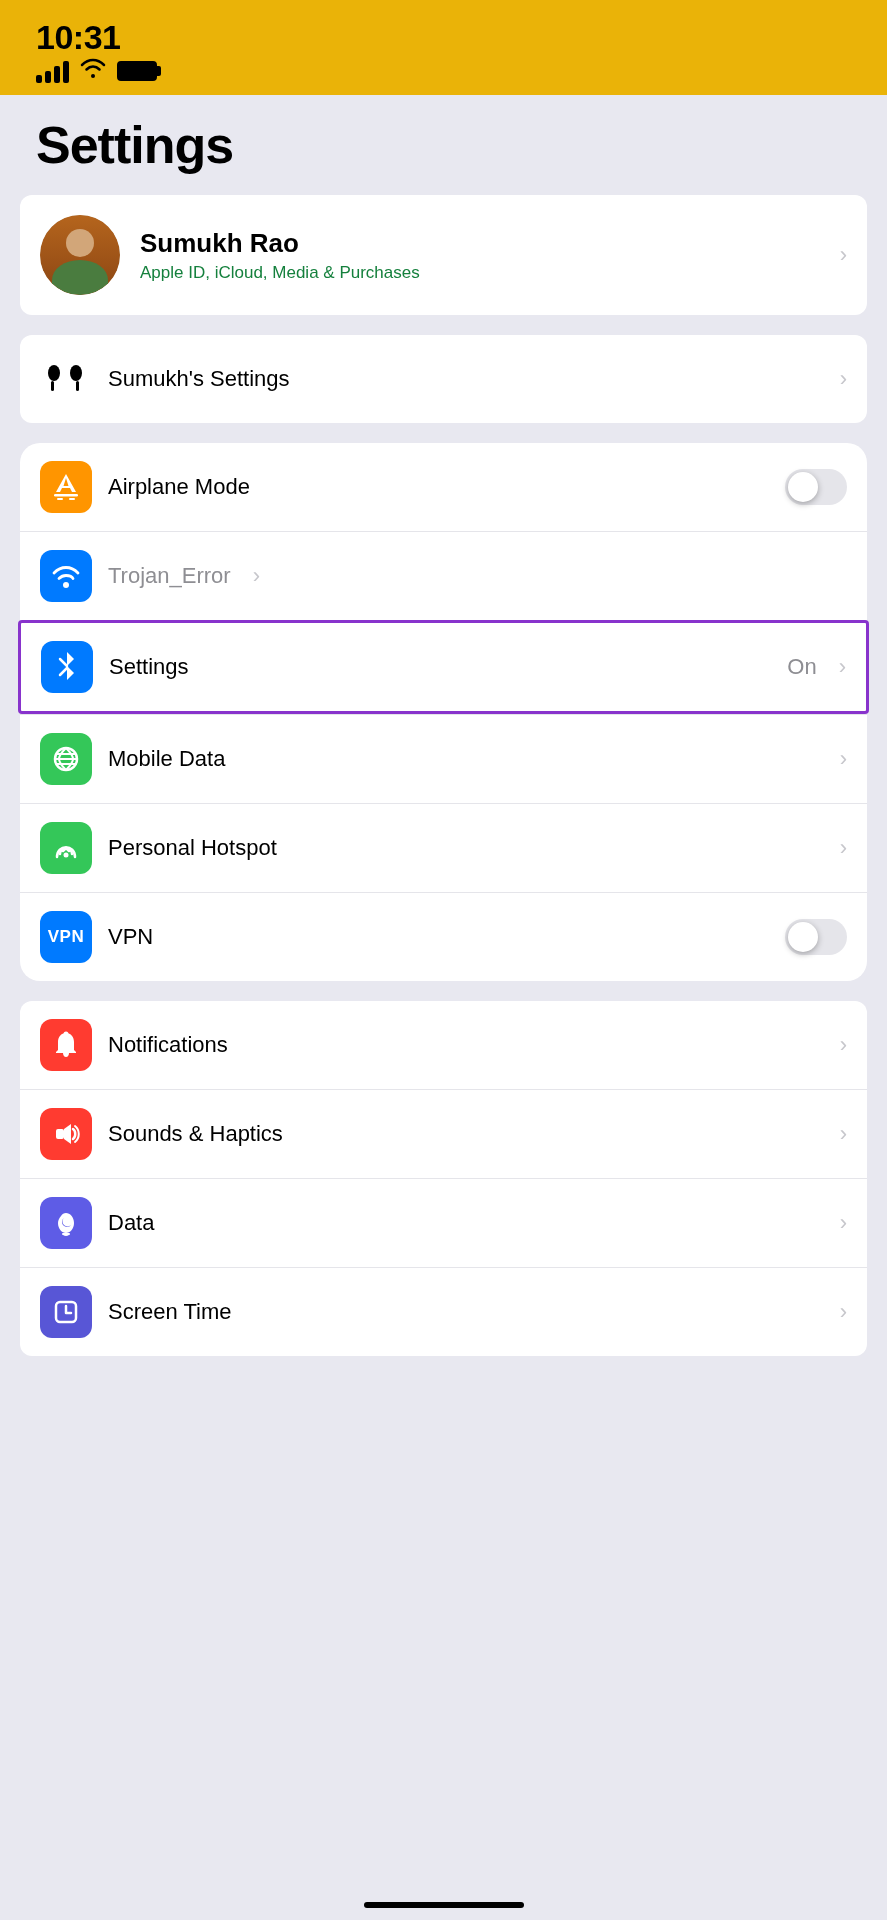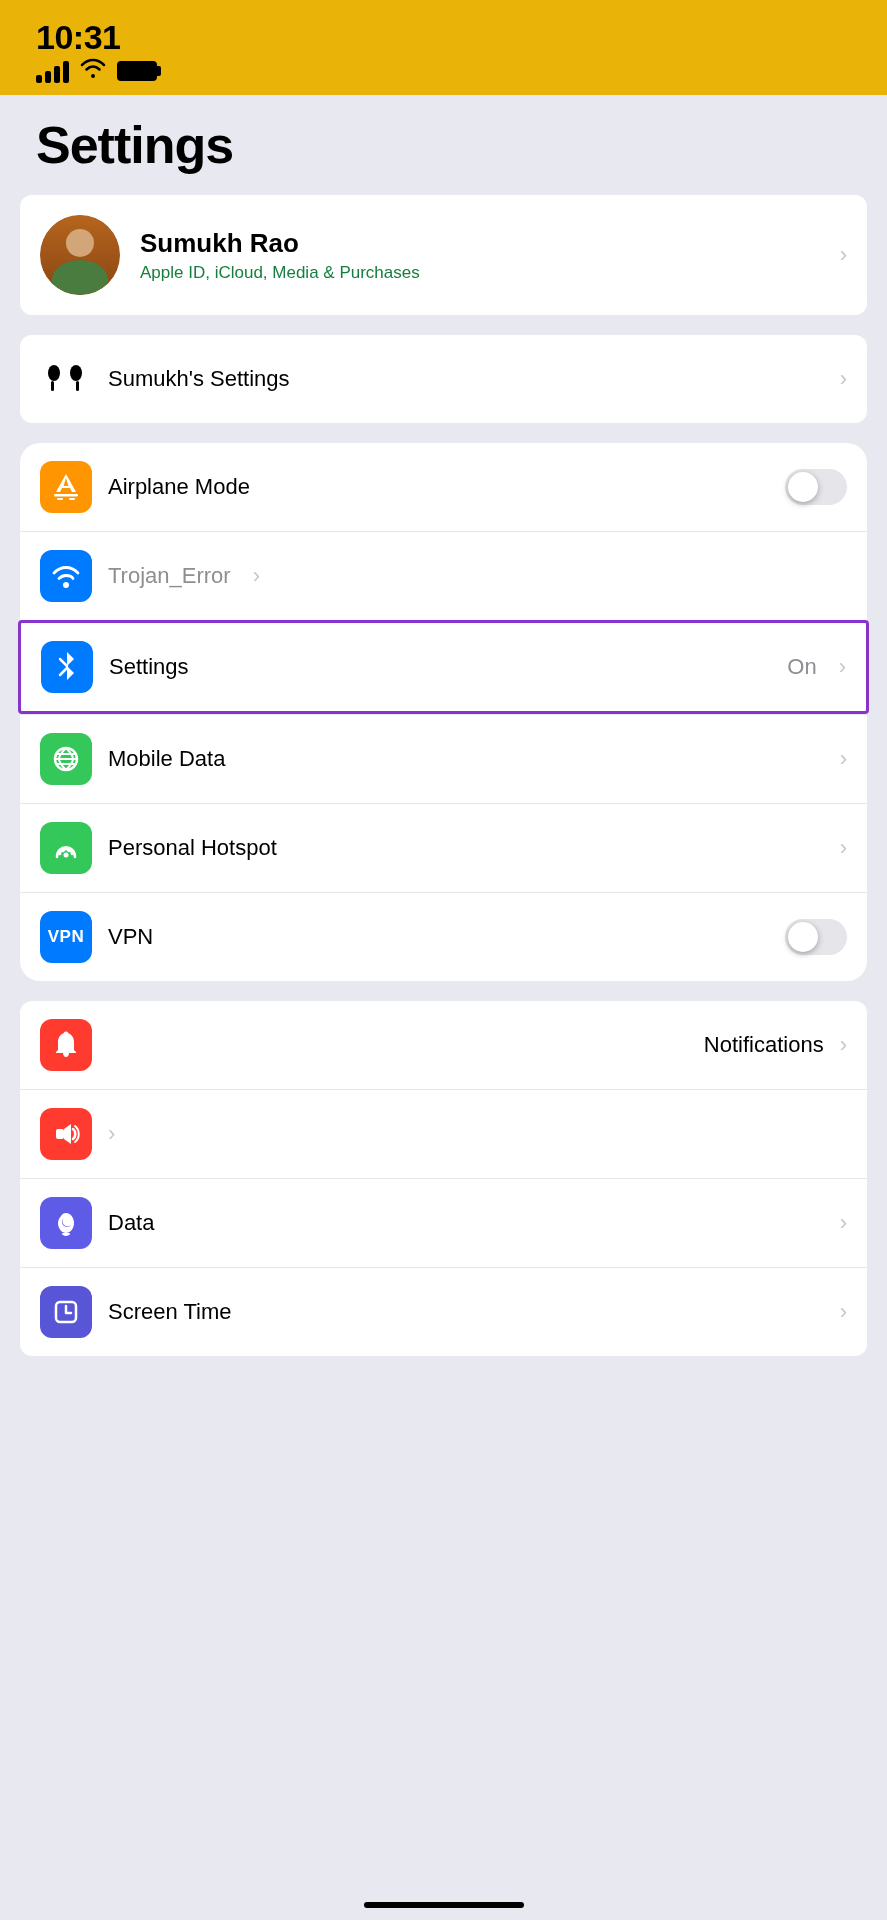--- a/index.html
+++ b/index.html
@@ -445,41 +445,42 @@
     <div class="settings-icon icon-blue-vpn">
       <span class="vpn-badge">VPN</span>
     </div>
     <span class="row-text">VPN</span>
     <div class="toggle"></div>
   </div>
 </div>
 
 <div class="section">
 
-  <div class="settings-row" style="border-top: none; text-align: right;">
+  <div class="settings-row" style="border-top: none;">
     <div class="settings-icon icon-red">
       <svg width="30" height="30" viewBox="0 0 30 30" fill="white">
         <path d="M15 3 C10 3, 7 7, 7 12 L7 20 L5 22 L5 23 L25 23 L25 22 L23 20 L23 12 C23 7, 20 3, 15 3 Z"></path>
         <path d="M12 23 C12 25, 13 27, 15 27 C17 27, 18 25, 18 23" fill="white"></path>
         <circle cx="15" cy="4" r="2.5" fill="white"></circle>
       </svg>
     </div>
     <span class="row-text">Notifications</span>
     <span class="chevron">›</span>
   </div>
 
   <div class="settings-row">
     <div class="settings-icon icon-red2">
       <svg width="30" height="30" viewBox="0 0 30 30" fill="white">
         <rect x="5" y="10" width="8" height="10" rx="2" fill="white"></rect>
         <polygon points="13,10 20,5 20,25 13,20" fill="white"></polygon>
         <path d="M22 10 C25 12, 25 18, 22 20" stroke="white" stroke-width="2.5" stroke-linecap="round" fill="none"></path>
         <path d="M24 7 C29 11, 29 19, 24 23" stroke="white" stroke-width="2" stroke-linecap="round" fill="none"></path>
       </svg>
     </div>
+    <span class="row-text">Sounds &amp; Haptics</span>
     <span class="chevron">›</span>
   </div>
 
   <div class="settings-row">
     <div class="settings-icon icon-indigo" style="background: #5e5ce6;">
       <svg width="30" height="30" viewBox="0 0 30 30" fill="white">
         <path d="M15 5 C10 5, 7 9, 7 14 C7 19, 10 23, 15 23 C16 23, 17 25, 15 28 C14 28, 13 27, 13 26 L17 26 C17 27, 16 28, 15 28" fill="none"></path>
         <path d="M10 8 C8 10, 7 13, 7 15 C7 21, 11 25, 15 25 C19 25, 23 21, 23 15 C23 9, 19 5, 15 5 C13 5, 11 6, 10 8Z" fill="white"></path>
         <path d="M15 28 C13 28, 12 27, 12 26 L18 26 C18 27, 17 28, 15 28Z" fill="white"></path>
         <rect x="11" y="25" width="8" height="2" rx="1" fill="white"></rect>

